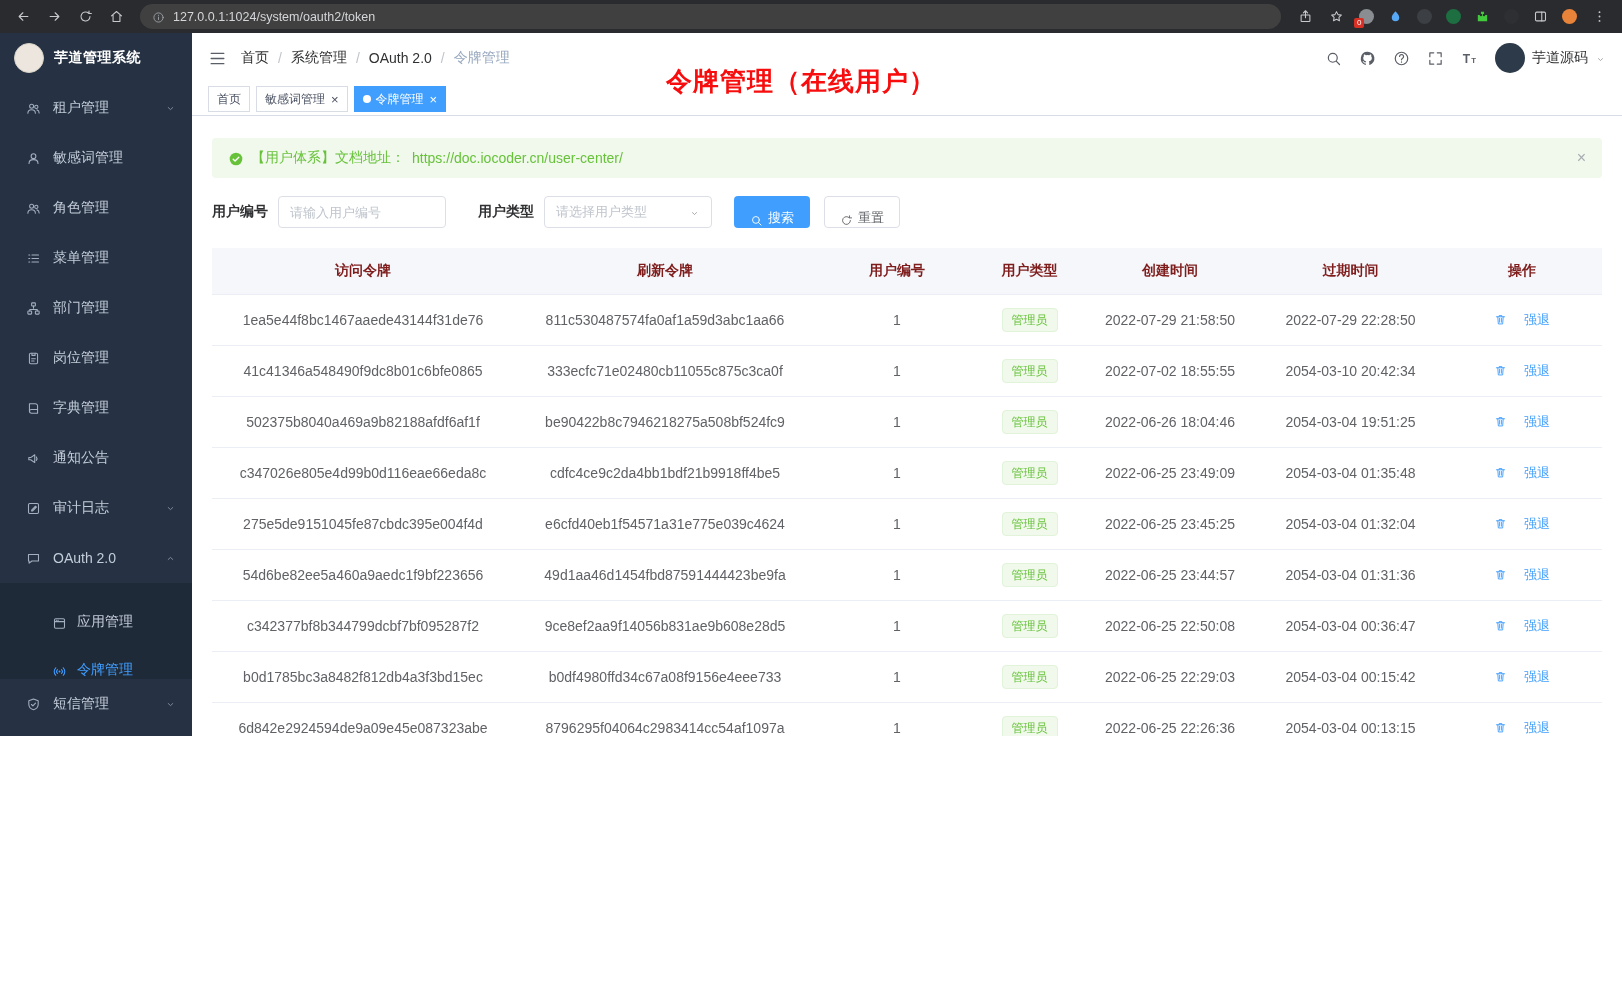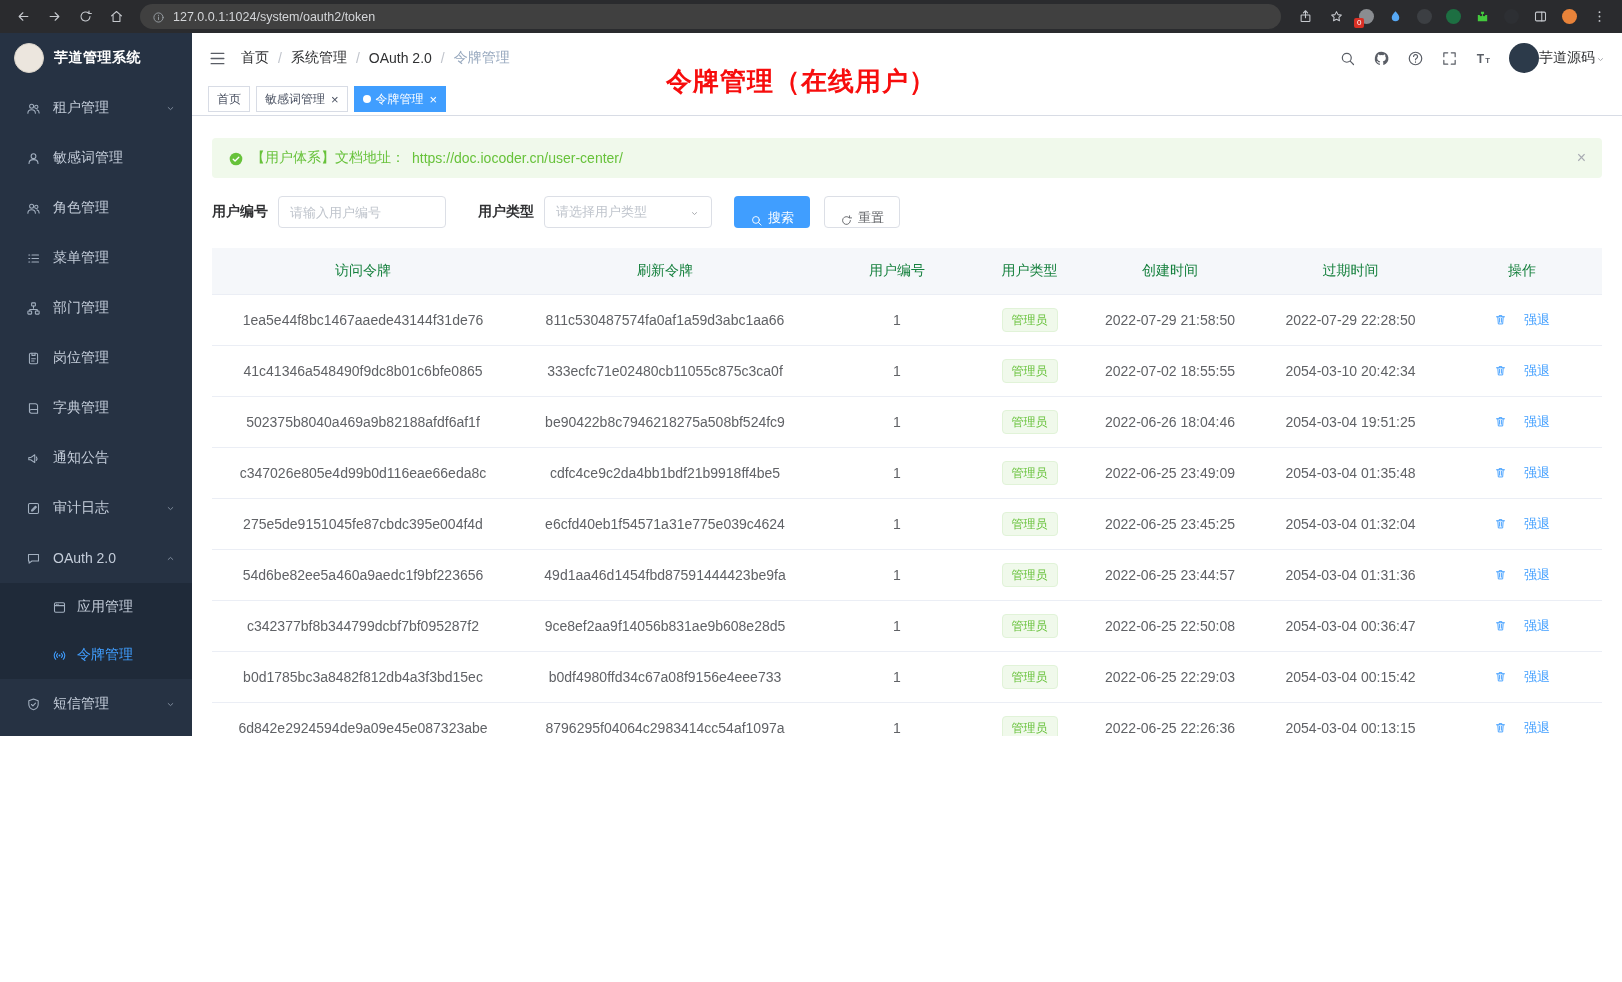--- a/index.html
+++ b/index.html
@@ -26,36 +26,36 @@
   .sidebar{width:192px;background:#263243;flex:none;display:flex;flex-direction:column;overflow:hidden}
   .logo{height:50px;display:flex;align-items:center;gap:10px;padding:0 14px;flex:none}
   .logo-avatar{width:30px;height:30px;border-radius:50%;background:#ece6de;border:1px solid #d8d2c8;flex:none}
   .logo-title{color:#fff;font-size:14px;font-weight:700;letter-spacing:.5px;white-space:nowrap}
   .menu{flex:1;overflow:hidden}
   .menu-item{height:50px;display:flex;align-items:center;gap:12px;padding:0 16px 0 26px;color:#c3ccd9;font-size:14px;cursor:pointer;white-space:nowrap}
   svg.mi{width:15px;height:15px;color:#a3b0c0}
   svg.chev{width:11px;height:11px;margin-left:auto;color:#93a0b1}
   svg.chev.up{transform:rotate(180deg)}
   .submenu{background:#1f2a39}
-  .submenu-item{height:48px;display:flex;align-items:center;gap:10px;padding:0 16px 0 52px;color:#c3ccd9;font-size:14px;cursor:pointer;white-space:nowrap}
+  .submenu-item{height:48px;display:flex;align-items:flex-end;gap:10px;padding:0 16px 0 52px;color:#c3ccd9;font-size:14px;cursor:pointer;white-space:nowrap}
   .submenu-item.active{color:#409eff}
   .submenu-item.active svg.mi{color:#409eff}
 
   .main{flex:1;min-width:0;display:flex;flex-direction:column;background:#fff;position:relative}
   .navbar{height:50px;display:flex;align-items:center;gap:14px;padding:0 16px;flex:none}
   .hb{color:#5a5e66;cursor:pointer;display:flex}
   .hb svg.ic{width:19px;height:19px}
   .breadcrumb{display:flex;align-items:center;gap:9px;font-size:14px}
   .bc-item{color:#303133;cursor:pointer}
   .bc-item.last{color:#97a8be;cursor:default}
   .bc-sep{color:#c0c4cc}
   .nav-right{margin-left:auto;display:flex;align-items:center;gap:17px;color:#5a5e66}
   .nbtn{cursor:pointer;display:flex;align-items:center}
   .nav-right svg.ic{width:17px;height:17px}
-  .nav-user{display:flex;align-items:center;cursor:pointer;color:#303133;font-size:14px}
+  .nav-user{display:flex;align-items:center;gap:7px;cursor:pointer;color:#303133;font-size:14px}
   .nav-avatar{width:30px;height:30px;border-radius:50%;background:#2c3a4a}
   .caret-sm svg.ic{width:11px;height:11px;color:#909399}
 
   .tags{height:33px;display:flex;align-items:center;gap:6px;padding:0 16px;border-bottom:1px solid #d8dce5;flex:none}
   .tag{height:26px;display:inline-flex;align-items:center;gap:5px;padding:0 8px;border:1px solid #d8dce5;background:#fff;color:#495060;font-size:12px;cursor:pointer;white-space:nowrap}
   .tag-close{font-size:13px;line-height:1;margin-left:1px}
   .tag.active{background:#409eff;border-color:#409eff;color:#fff}
   .tag-dot{width:8px;height:8px;border-radius:50%;background:#fff;display:inline-block}
 
   .content{flex:1;padding:22px 20px 0;overflow:hidden}
@@ -70,21 +70,21 @@
   .f-input::placeholder{color:#bfc4cc}
   .f-select{width:168px;height:32px;border:1px solid #dcdfe6;border-radius:4px;display:flex;align-items:center;justify-content:space-between;padding:0 11px;font-size:13px;cursor:pointer}
   .f-select .ph{color:#bfc4cc}
   .gap-lg{margin-left:22px}
   .btn{height:32px;display:inline-flex;align-items:flex-end;gap:5px;padding:0 15px;border-radius:4px;font-size:13px;cursor:pointer;border:1px solid transparent;background:#fff}
   .btn svg.ic{width:13px;height:13px}
   .btn-primary{background:#409eff;color:#fff;margin-left:12px}
   .btn-plain{border-color:#dcdfe6;color:#606266;margin-left:4px}
 
   table.data{width:100%;border-collapse:collapse;margin-top:20px;font-size:14px;color:#606266;table-layout:fixed}
-  table.data th{background:#f5f7fa;color:#15803d;font-weight:400;padding:14px 6px;border-bottom:1px solid #ebeef5;text-align:center}
+  table.data th{background:#f5f7fa;color:#7f1d1d;font-weight:700;padding:14px 6px;border-bottom:1px solid #ebeef5;text-align:center}
   table.data td{padding:13px 6px;border-bottom:1px solid #ebeef5;text-align:center;white-space:nowrap;overflow:hidden;text-overflow:ellipsis}
   .tag-success{display:inline-block;background:#f0f9eb;border:1px solid #e1f3d8;color:#67c23a;font-size:12px;padding:2px 9px;border-radius:4px;line-height:1.5}
   .action-link{color:#409eff;font-size:13px;display:inline-flex;align-items:center;gap:17px;cursor:pointer;text-decoration:none}
   svg.tiny{width:13px !important;height:13px !important}
 
   .pagination{display:flex;justify-content:flex-end;align-items:center;gap:9px;margin-top:24px;font-size:13px;color:#606266}
   .page-size{width:97px;height:28px;border:1px solid #dcdfe6;border-radius:4px;display:flex;align-items:center;justify-content:space-between;padding:0 9px;cursor:pointer}
   .pager{display:inline-flex;align-items:center;gap:6px}
   .page-btn{min-width:28px;height:28px;padding:0 5px;border-radius:3px;background:#f4f4f5;display:inline-flex;align-items:center;justify-content:center;font-weight:700;color:#606266;cursor:pointer;font-size:13px}
   .page-btn.active{background:#409eff;color:#fff}

